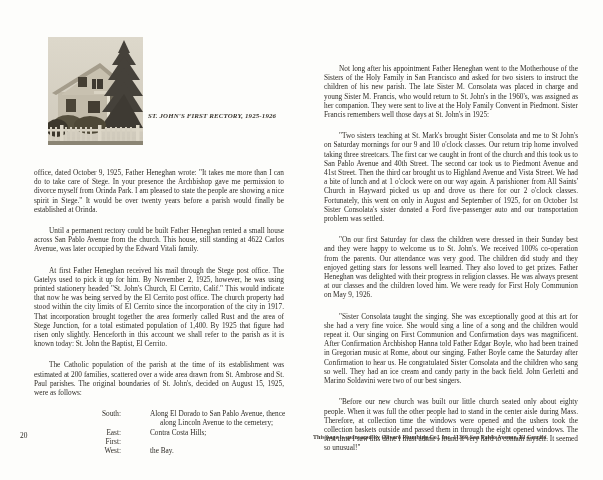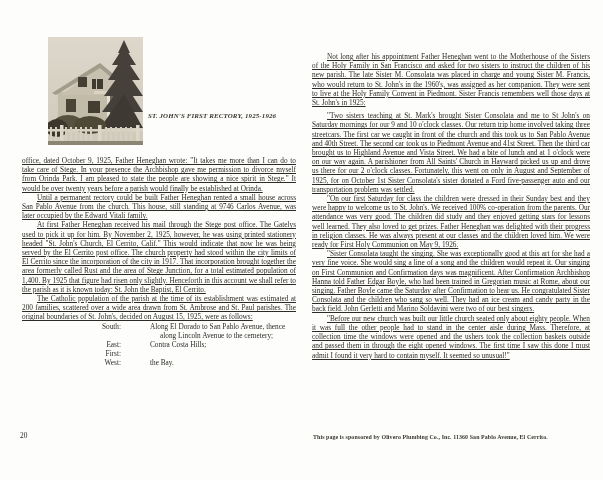--- a/index.html
+++ b/index.html
@@ -20,21 +20,21 @@
   .photo svg{display:block;filter:blur(.35px);}
   .caption{
     position:absolute;left:148px;top:112px;width:160px;
     font-size:6.9px;font-style:italic;font-weight:bold;
     letter-spacing:.15px;color:#3a362f;white-space:nowrap;
   }
   .body-text{
     font-size:7.3px;line-height:9.2px;
     text-align:justify;
   }
-  .body-text p{margin:0;text-indent:15px;text-decoration:underline;}
+  .body-text p{margin:12px;text-indent:15px;}
   .body-text p.no-indent{text-indent:0;}
   .left-body{position:absolute;left:22px;top:156px;width:274px;}
   .right-body{position:absolute;left:312px;top:52px;width:278px;}
   .right-body p.quote-gap{margin-top:4px;}
 
   .boundaries{text-align:left;}
   .bound-row{display:flex;gap:28px;}
   .bound-label{flex:0 0 99px;text-align:right;}
   .bound-text{margin-left:1px;width:164px;padding-left:10px;text-indent:-10px;}
 
@@ -117,21 +117,21 @@
           <rect x="88" y="88" width="3.5" height="17" fill="#ddd7c8"></rect>
         </g>
         <rect x="0" y="104" width="95" height="4" fill="#8b8574"></rect>
       </svg>
     </figure>
 
     <div class="caption">ST. JOHN'S FIRST RECTORY, 1925-1926</div>
 
     <div class="body-text left-body">
       <p class="no-indent">office, dated October 9, 1925, Father Heneghan wrote: "It takes me more than I can do to take care of Stege. In your presence the Archbishop gave me permission to divorce myself from Orinda Park. I am pleased to state the people are showing a nice spirit in Stege." It would be over twenty years before a parish would finally be established at Orinda.</p>
-      <p>Until a permanent rectory could be built Father Heneghan rented a small house across San Pablo Avenue from the church. This house, still standing at 9746 Carlos Avenue, was later occupied by the Edward Vitali family.</p>
+      <p>Until a permanent rectory could be built Father Heneghan rented a small house across San Pablo Avenue from the church. This house, still standing at 4622 Carlos Avenue, was later occupied by the Edward Vitali family.</p>
       <p>At first Father Heneghan received his mail through the Stege post office. The Gatelys used to pick it up for him. By November 2, 1925, however, he was using printed stationery headed "St. John's Church, El Cerrito, Calif." This would indicate that now he was being served by the El Cerrito post office. The church property had stood within the city limits of El Cerrito since the incorporation of the city in 1917. That incorporation brought together the area formerly called Rust and the area of Stege Junction, for a total estimated population of 1,400. By 1925 that figure had risen only slightly. Henceforth in this account we shall refer to the parish as it is known today: St. John the Baptist, El Cerrito.</p>
       <p>The Catholic population of the parish at the time of its establishment was estimated at 200 families, scattered over a wide area drawn from St. Ambrose and St. Paul parishes. The original boundaries of St. John's, decided on August 15, 1925, were as follows:</p>
 
       <div class="boundaries">
         <div class="bound-row">
           <span class="bound-label">South:</span>
           <span class="bound-text">Along El Dorado to San Pablo Avenue, thence along Lincoln Avenue to the cemetery;</span>
         </div>
         <div class="bound-row">
           <span class="bound-label">East:</span>

